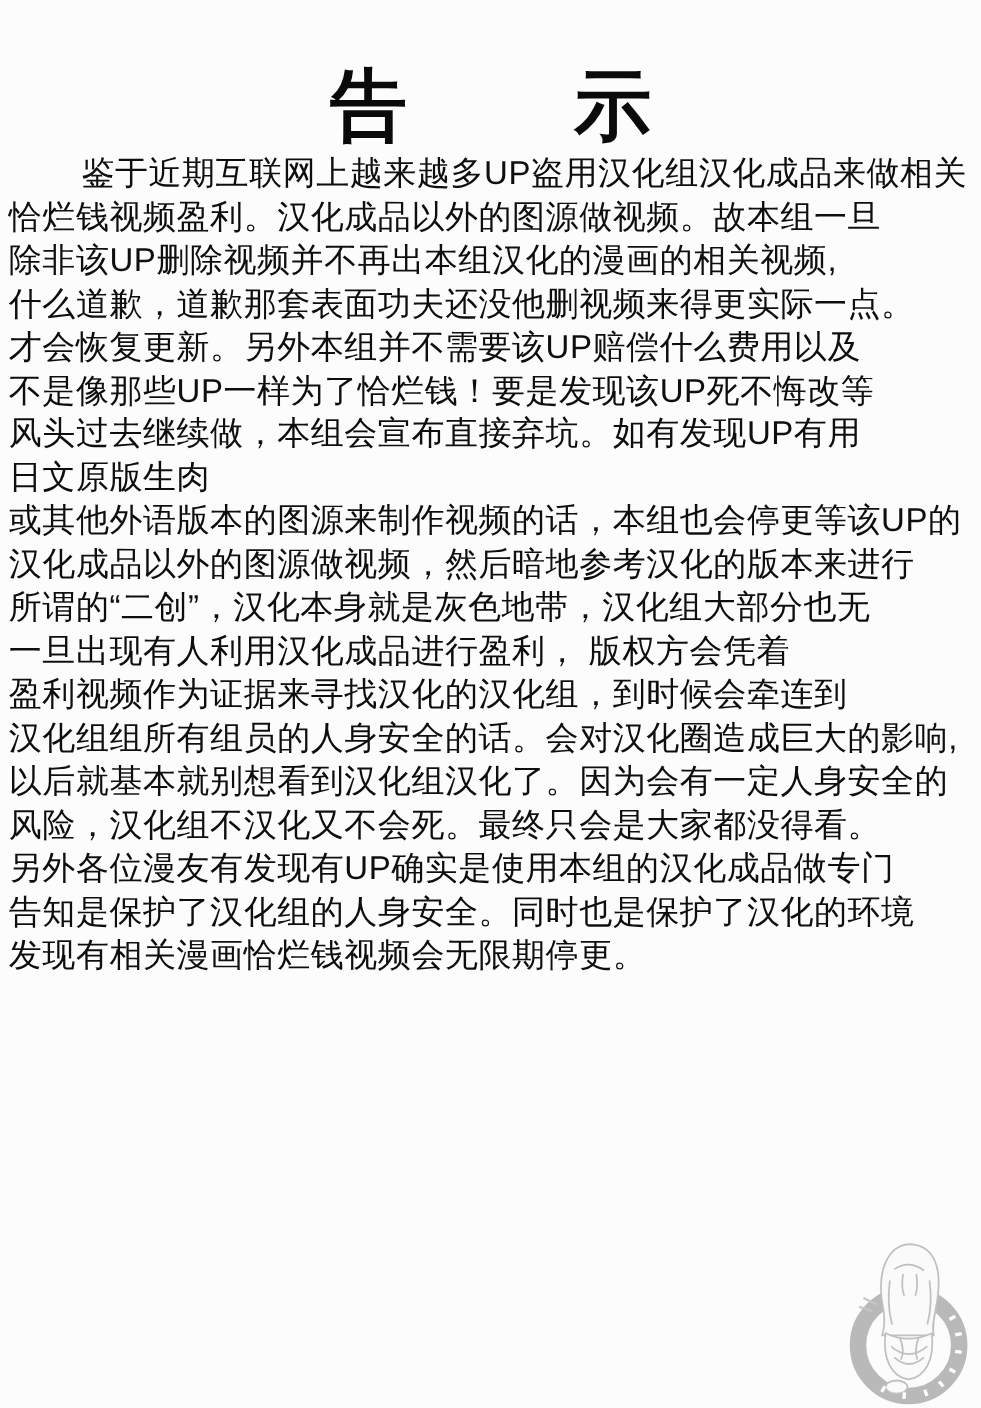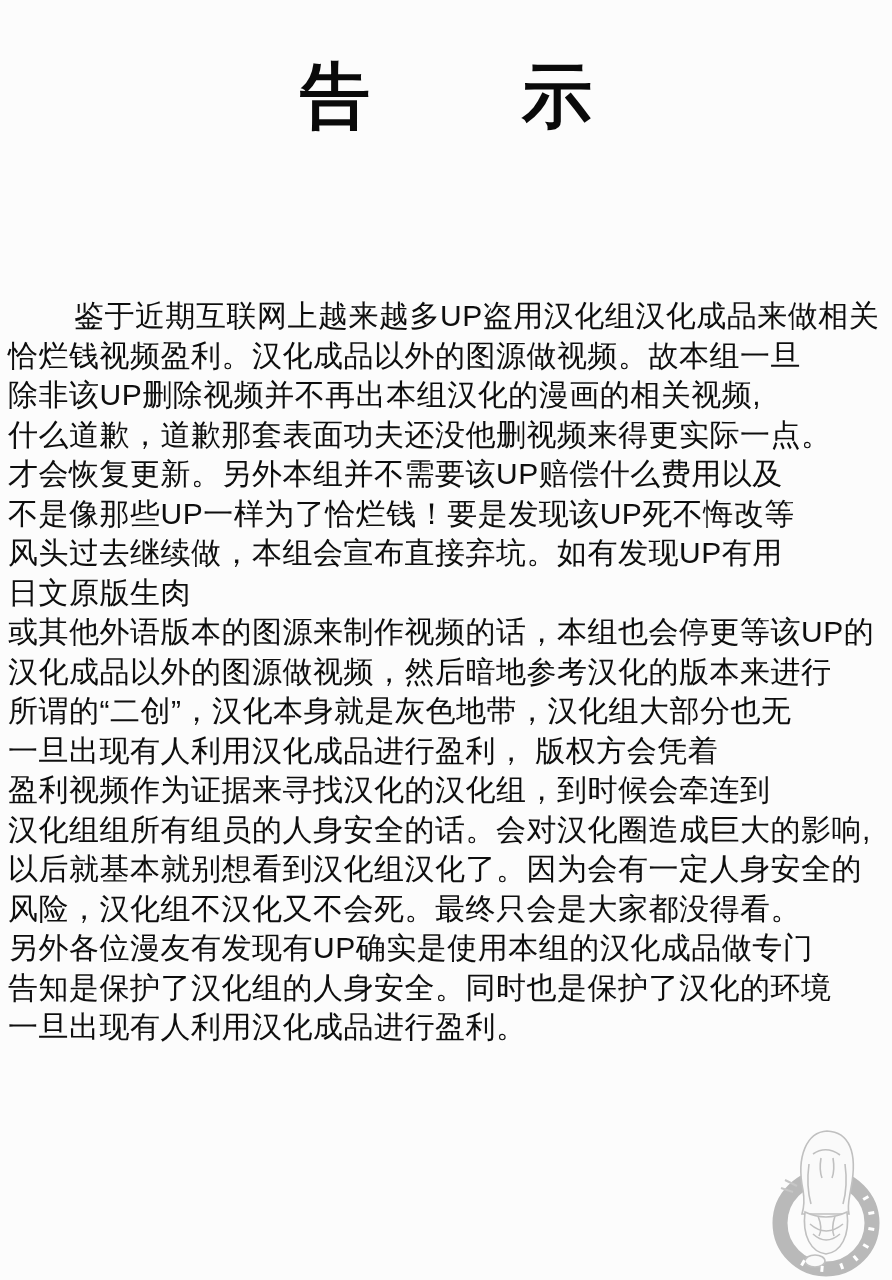--- a/index.html
+++ b/index.html
@@ -24,21 +24,20 @@
     font-size: 70px;
     line-height: 84px;
     font-weight: 800;
     color: #0a0a0a;
     letter-spacing: 0;
   }
   .title-char { display: inline-block; }
   .notice {
     position: relative;
     z-index: 1;
-    margin-top: 158px;
     padding-left: 8px;
     padding-right: 4px;
     font-size: 30px;
     line-height: 39.5px;
     font-weight: normal;
     color: #0e0e0e;
   }
   .notice-line {
     white-space: nowrap;
     letter-spacing: 0.5px;
@@ -73,21 +72,21 @@
       <div class="notice-line">或其他外语版本的图源来制作视频的话，本组也会停更等该UP的</div>
       <div class="notice-line">汉化成品以外的图源做视频，然后暗地参考汉化的版本来进行</div>
       <div class="notice-line">所谓的“二创”，汉化本身就是灰色地带，汉化组大部分也无</div>
       <div class="notice-line">一旦出现有人利用汉化成品进行盈利， 版权方会凭着</div>
       <div class="notice-line">盈利视频作为证据来寻找汉化的汉化组，到时候会牵连到</div>
       <div class="notice-line">汉化组组所有组员的人身安全的话。会对汉化圈造成巨大的影响,</div>
       <div class="notice-line">以后就基本就别想看到汉化组汉化了。因为会有一定人身安全的</div>
       <div class="notice-line">风险，汉化组不汉化又不会死。最终只会是大家都没得看。</div>
       <div class="notice-line">另外各位漫友有发现有UP确实是使用本组的汉化成品做专门</div>
       <div class="notice-line">告知是保护了汉化组的人身安全。同时也是保护了汉化的环境</div>
-      <div class="notice-line">一旦出现有人利用汉化成品进行盈利。</div>
+      <div class="notice-line">发现有相关漫画恰烂钱视频会无限期停更。</div>
     </div>
 
   <svg class="watermark" width="130" height="156" viewBox="0 0 130 156" aria-hidden="true">
 
     <circle cx="63" cy="99" r="46" fill="none" stroke="#b5b5b5" stroke-width="15" opacity="0.95"></circle>
 
     <g stroke="#c0c0c0" stroke-width="1.6" fill="#fafafa">
       <path d="M 40 66 C 33 32, 44 8, 64 7 C 86 8, 95 28, 88 64 C 86 76, 84 82, 86 90 L 39 90 C 42 80, 41 72, 40 66 Z"></path>
       <path d="M 50 30 Q 63 21 77 31" fill="none"></path>
       <path d="M 46 40 Q 43 62 48 80" fill="none"></path>

